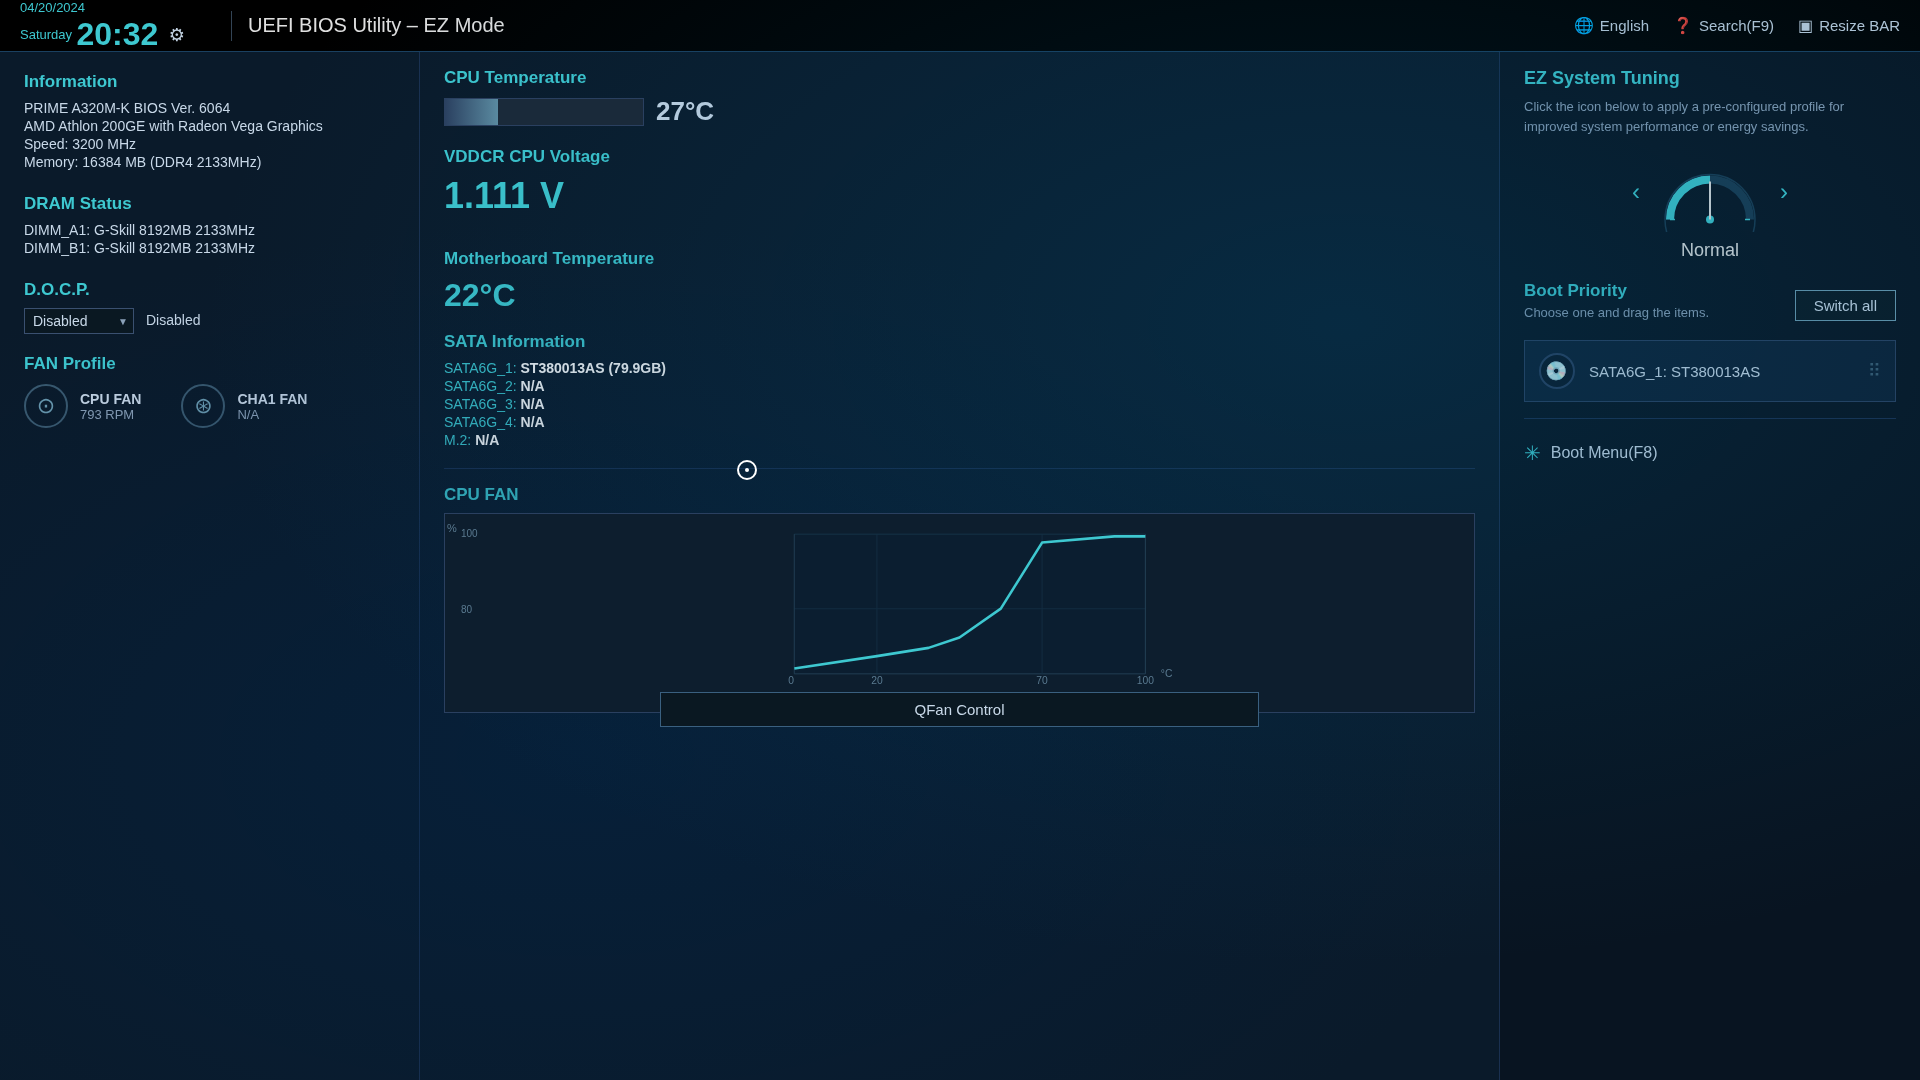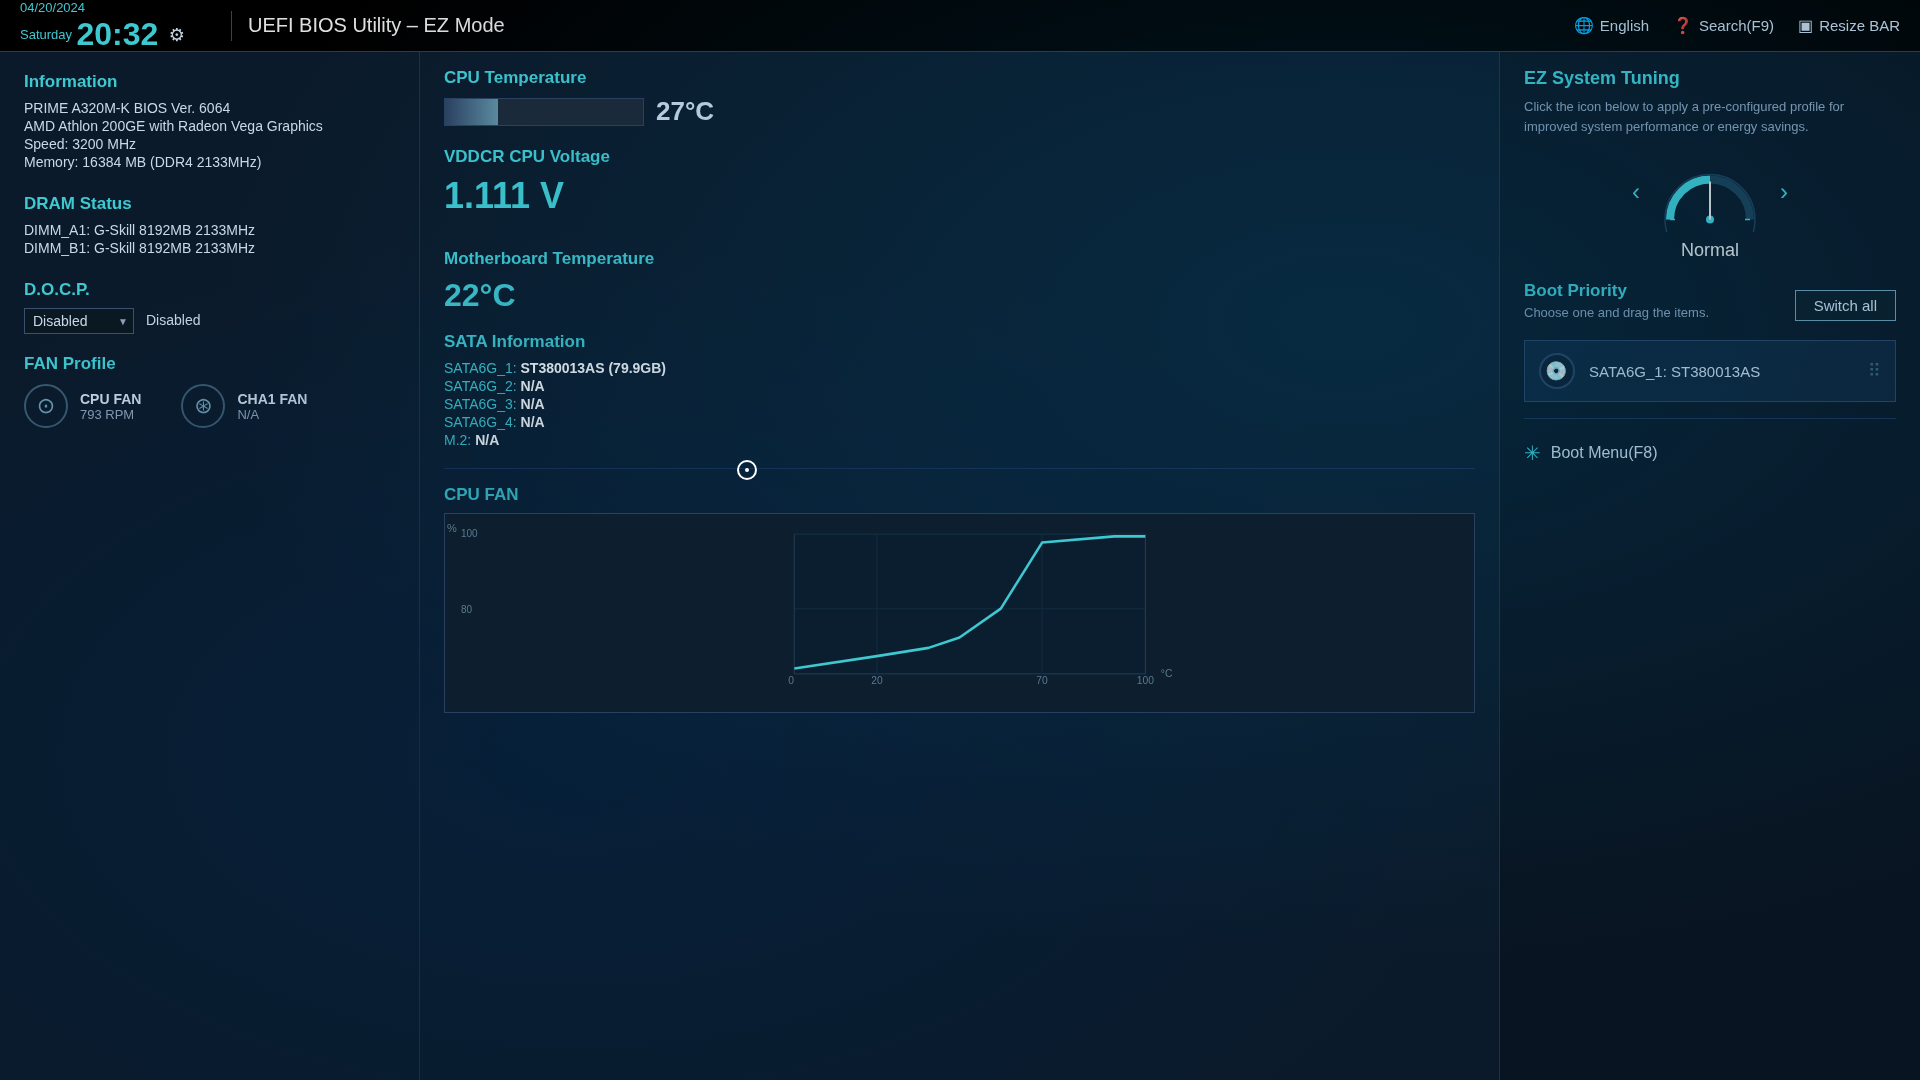--- a/index.html
+++ b/index.html
@@ -586,20 +586,21 @@
           <rect x="40" y="10" width="340" height="135" fill="rgba(10,30,50,0.5)"></rect>
 
           <polyline points="40,140 120,128 170,120 200,110 240,82 280,18 350,12 380,12" fill="none" stroke="#3ec8d0" stroke-width="2.5" stroke-linejoin="round"></polyline>
 
           <text x="37" y="155" fill="#5a7a90" font-size="10" text-anchor="middle">0</text>
           <text x="120" y="155" fill="#5a7a90" font-size="10" text-anchor="middle">20</text>
           <text x="280" y="155" fill="#5a7a90" font-size="10" text-anchor="middle">70</text>
           <text x="380" y="155" fill="#5a7a90" font-size="10" text-anchor="middle">100</text>
           <text x="395" y="148" fill="#5a7a90" font-size="10">°C</text>
         </svg>
+        <button class="qfan-button">QFan Control</button>
       </div>
     </div>
 
   </div>
 
   <div class="right-panel">
 
     <div class="ez-tuning-section">
       <div class="ez-title">EZ System Tuning</div>
       <div class="ez-desc">Click the icon below to apply a pre-configured profile for improved system performance or energy savings.</div>

